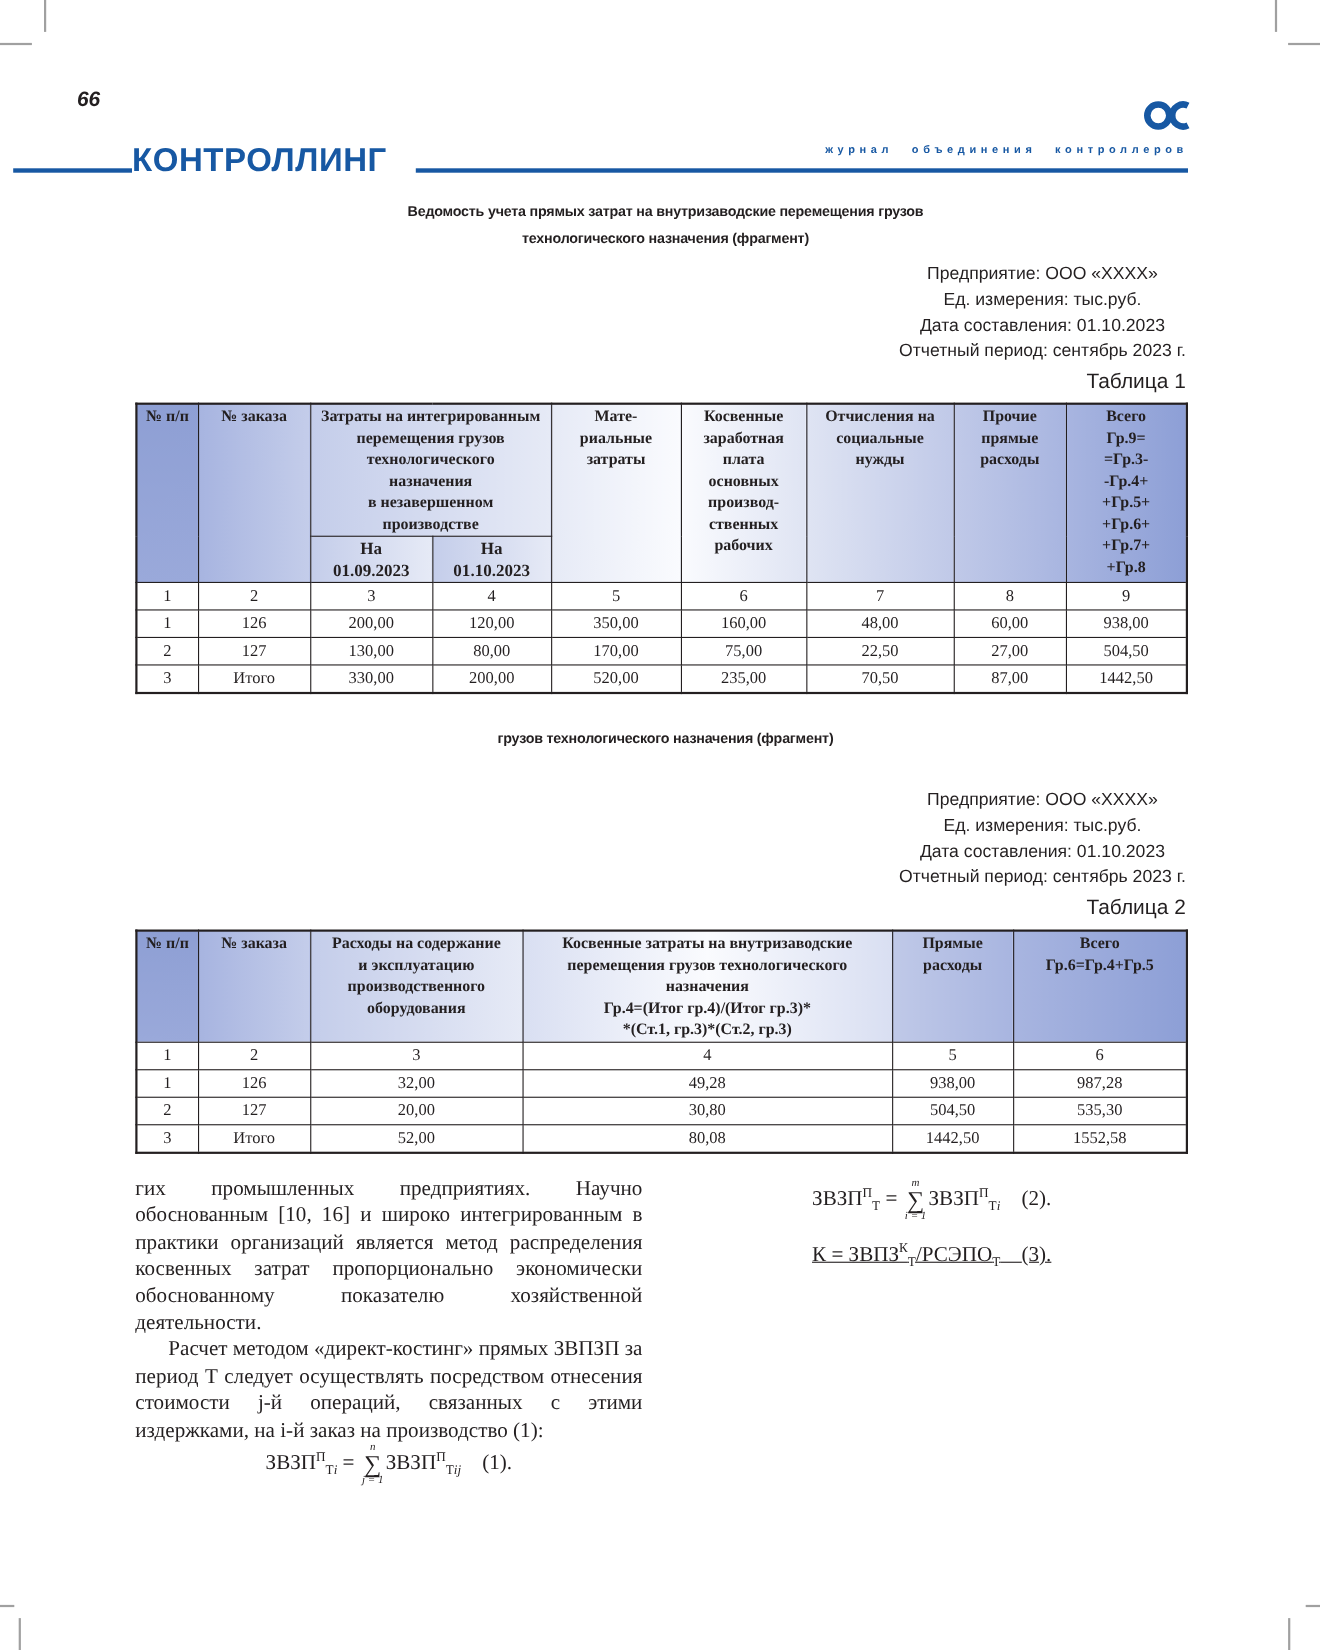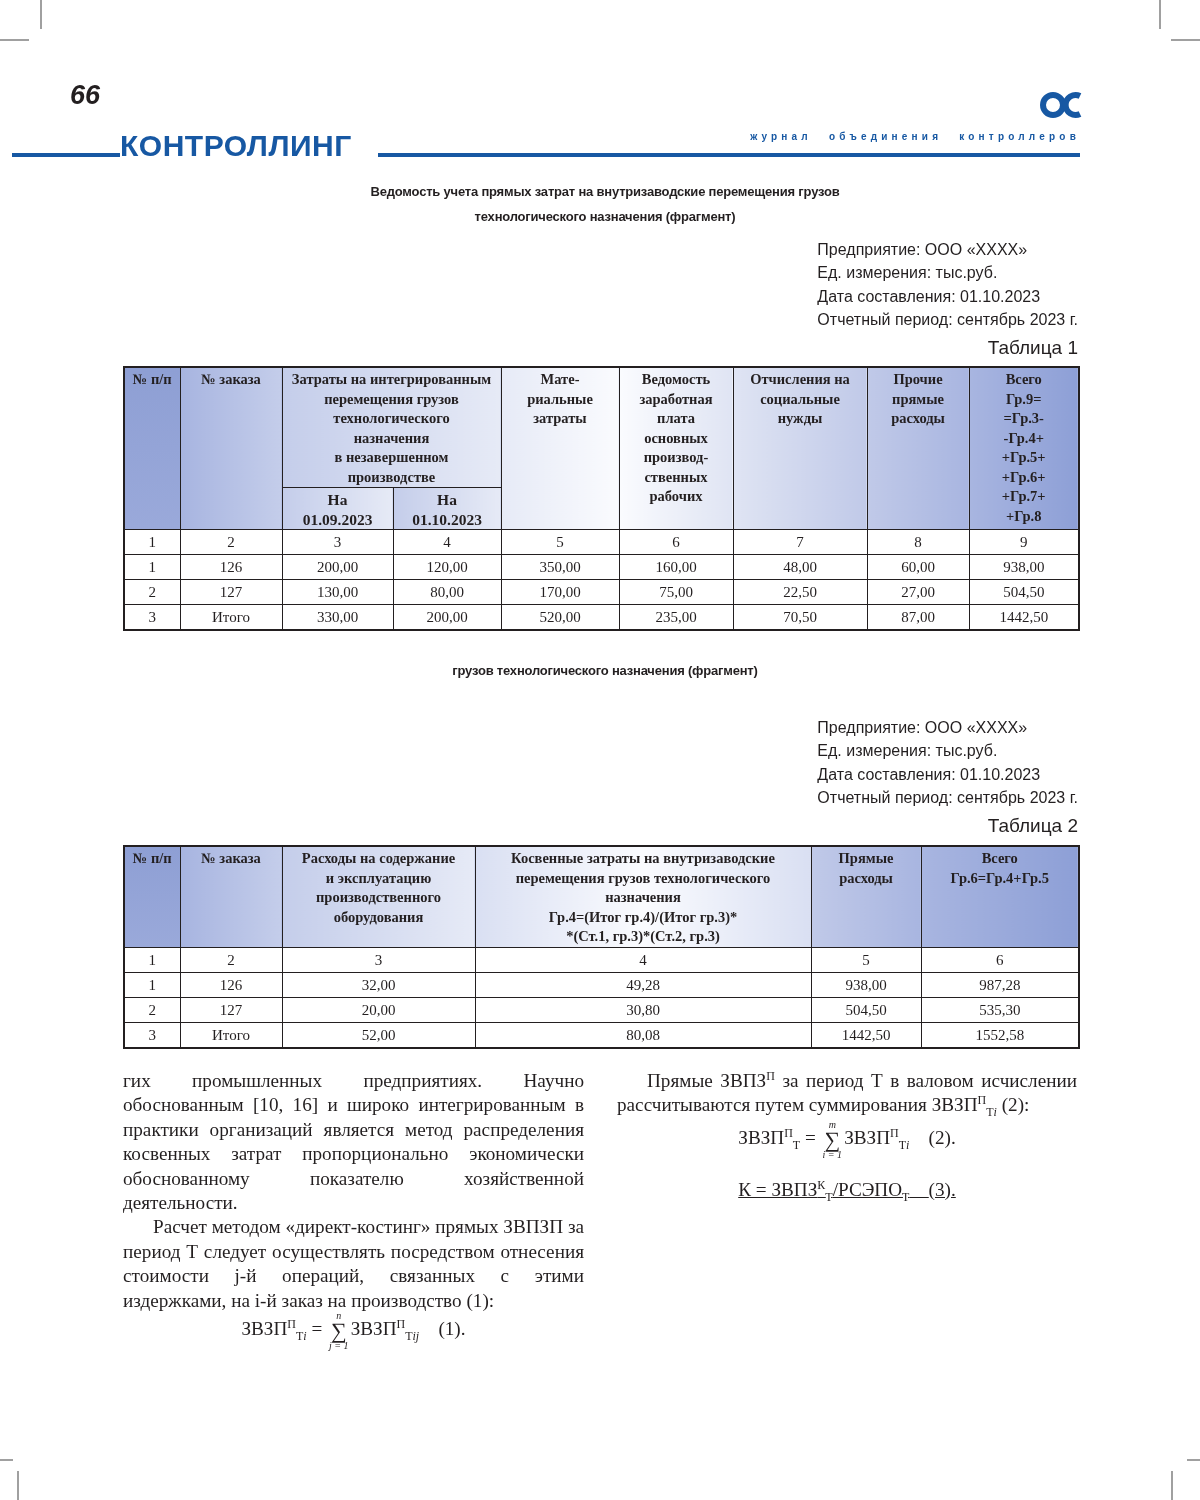--- a/index.html
+++ b/index.html
@@ -1,30 +1,30 @@
 <!DOCTYPE html>
 <html><head>
 <meta charset="utf-8">
 <style>
   html, body { margin: 0; padding: 0; background: #ffffff; }
   body { width: 1200px; height: 1500px; position: relative; overflow: hidden; font-family: "Liberation Serif", serif; color: #231f20; }
 
   .crop { position: absolute; background: #a0a0a0; }
 
-  .page-number { position: absolute; left: 70px; top: 80px; font-family: "Liberation Sans", sans-serif; font-weight: bold; font-style: italic; font-size: 27px; color: #231f20; }
+  .page-number { position: absolute; left: 70px; top: 80px; font-family: "Liberation Sans", sans-serif; font-weight: bold; font-style: italic; font-size: 19px; color: #231f20; }
   .logo { position: absolute; left: 1040px; top: 90px; width: 42px; height: 30px; }
   .logo svg { width: 42px; height: 30px; }
 
   .brand-line-left { position: absolute; left: 12px; top: 153px; width: 108px; height: 4px; background: #1758a3; }
   .brand-name { position: absolute; left: 120px; top: 129px; font-family: "Liberation Sans", sans-serif; font-weight: bold; font-size: 30px; color: #1758a3; letter-spacing: 0.5px; line-height: 34px; }
   .brand-line-right { position: absolute; left: 378px; top: 153px; width: 702px; height: 4px; background: #1758a3; }
   .brand-tagline { position: absolute; right: 120px; top: 131px; font-family: "Liberation Sans", sans-serif; font-weight: bold; font-size: 10px; color: #1758a3; letter-spacing: 4.2px; word-spacing: 10px; white-space: nowrap; }
 
   .section-title { position: absolute; left: 125px; width: 960px; text-align: center; font-family: "Liberation Sans", sans-serif; font-weight: bold; font-size: 13px; line-height: 25px; color: #231f20; letter-spacing: -0.2px; }
-  .meta { position: absolute; right: 122px; text-align: left; font-family: "Liberation Sans", sans-serif; font-size: 16px; line-height: 23.3px; color: #231f20; }
+  .meta { position: absolute; right: 122px; text-align: center; font-family: "Liberation Sans", sans-serif; font-size: 16px; line-height: 23.3px; color: #231f20; }
   .meta div { white-space: nowrap; }
   .table-label { position: absolute; right: 122px; font-family: "Liberation Sans", sans-serif; font-size: 19px; color: #231f20; }
 
   table.t { position: absolute; left: 123px; width: 955px; border-collapse: collapse; table-layout: fixed; font-family: "Liberation Serif", serif; font-size: 15px; color: #231f20; }
   table.t th, table.t td { border: 1.5px solid #231f20; text-align: center; padding: 0 2px; }
   table.t { border: 2.5px solid #231f20; }
   table.t th { font-weight: bold; vertical-align: top; font-size: 14.5px; line-height: 19.5px; padding-top: 2px; }
   table.t td { font-size: 15px; height: 24px; line-height: 24px; }
 
   
@@ -106,21 +106,21 @@
         <div>назначения</div>
         <div>в незавершенном</div>
         <div>производстве</div>
       </th>
       <th rowspan="2" class="h-light">
         <div>Мате-</div>
         <div>риальные</div>
         <div>затраты</div>
       </th>
       <th rowspan="2" class="h-light2">
-        <div>Ведомость</div>
+        <div>Косвенные</div>
         <div>заработная</div>
         <div>плата</div>
         <div>основных</div>
         <div>производ-</div>
         <div>ственных</div>
         <div>рабочих</div>
       </th>
       <th rowspan="2" class="h-mid3">
         <div>Отчисления на</div>
         <div>социальные</div>
@@ -293,21 +293,20 @@
     <span class="sum">
       <span class="lim">n</span>
       <span class="sig">∑</span>
       <span class="lim">j = 1</span>
     </span><span>ЗВЗП</span><sup>П</sup><sub><span>Т</span><span class="ital">ij</span></sub>
     &nbsp;&nbsp;&nbsp;<span>(1).</span>
   </div>
 </div>
 
 <div class="body-text" style="left:617px;top:1069px;width:460px;">
-  <p class="indent"><span>Прямые ЗВПЗ</span><sup>П</sup><span> за период Т в валовом исчислении рассчитываются путем суммирования ЗВЗП</span><sup>П</sup><sub><span>Т</span><span class="ital">i</span></sub><span> (2):</span></p>
   <div class="formula" style="margin:2px 0 4px 0;">
     <span>ЗВЗП</span><sup>П</sup><sub>Т</sub>
     <span>=</span>
     <span class="sum">
       <span class="lim">m</span>
       <span class="sig">∑</span>
       <span class="lim">i = 1</span>
     </span><span>ЗВЗП</span><sup>П</sup><sub><span>Т</span><span class="ital">i</span></sub>
     &nbsp;&nbsp;&nbsp;<span>(2).</span>
   </div>

